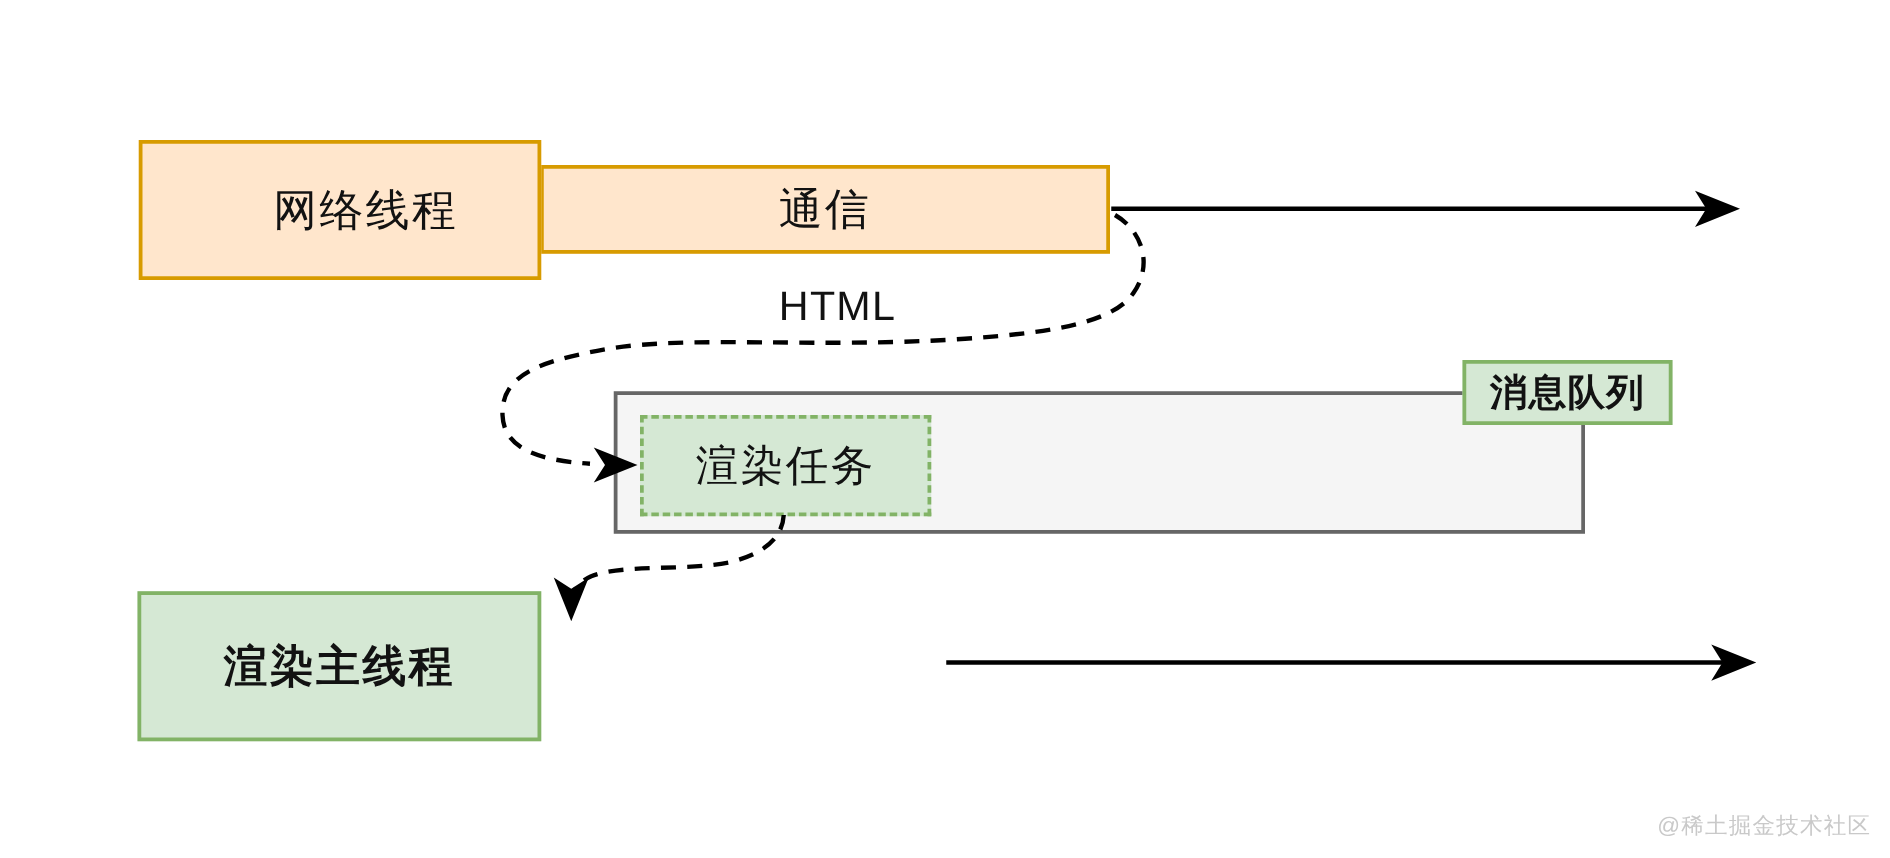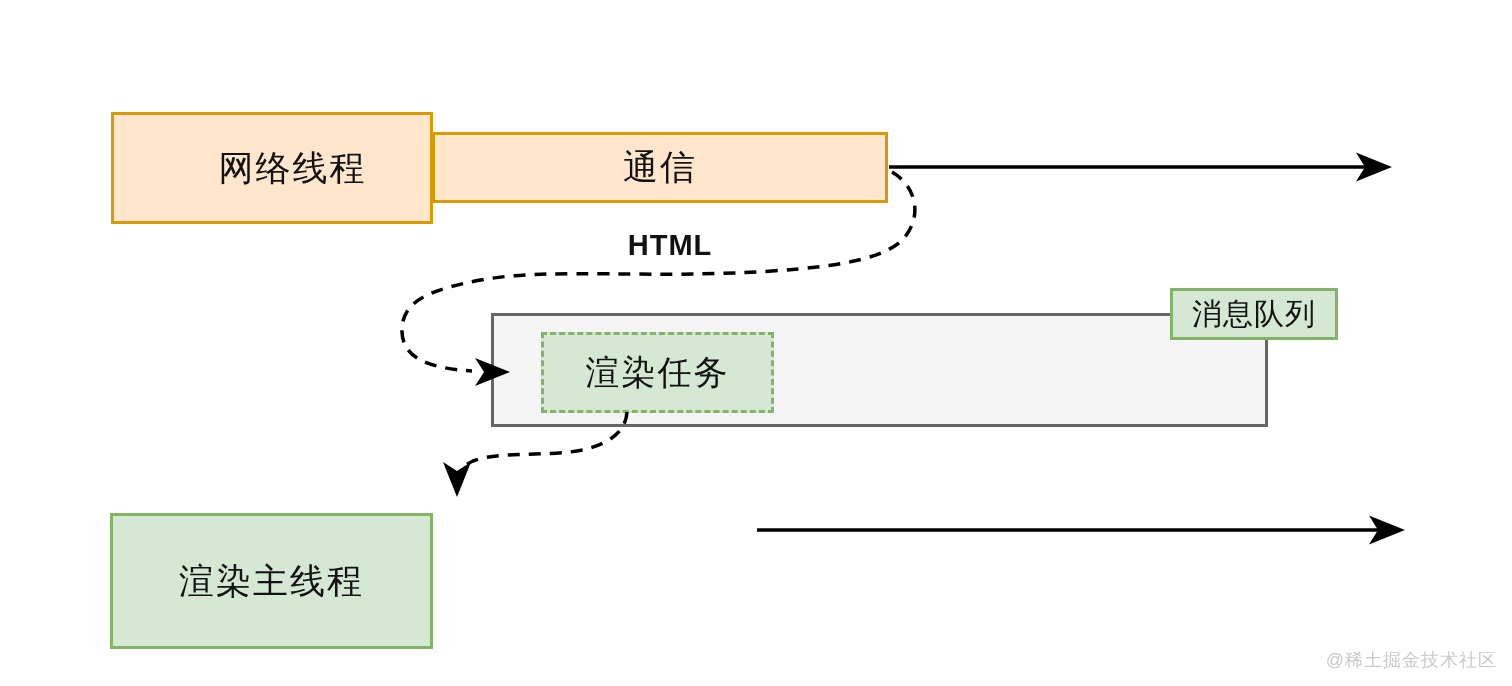--- a/index.html
+++ b/index.html
@@ -28,46 +28,47 @@
   }
   
   .node.orange-solid {
     background: var(--orange_fill, #ffe6cc);
     border: 3px solid var(--orange_border, #d79b00);
   }
   
   .node.green-solid {
     background: var(--green_fill, #d5e8d4);
     border: 3px solid var(--green_border, #82b366);
+    font-weight: bold;
   }
   .node.green-dashed {
     background: var(--green_fill, #d5e8d4);
     border: 3px dashed var(--green_border, #82b366);
   }
   
   .queue-container {
     position: absolute;
     box-sizing: border-box;
     background: var(--queue_fill, #f5f5f5);
     border: 3px solid var(--queue_border, #666666);
   }
 
   #network-thread   { left:111px; top:112px; width:322px; height:112px; font-size:35px; z-index:3;padding-left:41px; }
   #communication    { left:432px; top:132px; width:456px; height:71px;  font-size:35px; z-index:2; }
   #message-queue-container { left:491px; top:313px; width:777px; height:114px; z-index:1; }
-  #render-task      { left:512px; top:332px; width:233px; height:81px;  font-size:34px; z-index:2;margin-left:29px; }
+  #render-task      { left:512px; top:332px; width:233px; height:81px;  font-size:34px; z-index:2; }
   #message-queue-label { left:1170px; top:288px; width:168px; height:52px; font-size:30px; z-index:4; letter-spacing:1px; }
-  #render-main-thread { left:110px; top:473px; width:323px; height:136px; font-size:35px; z-index:3;margin-top:40px; }
+  #render-main-thread { left:110px; top:473px; width:323px; height:120px; font-size:35px; z-index:3; }
   #render           { left:433px; top:493px; width:322px; height:72px;  font-size:35px; z-index:2; }
 
   #html-label {
     position: absolute;
     left: 598px; top: 224px; width: 144px; height: 42px;
     display: flex; align-items: center; justify-content: center;
-    font-size: 29px; font-weight: 700; color: #121212;
+    font-size: 33px; font-weight: 400; color: #121212;
     letter-spacing: 1px;
     z-index: 4;
   }
   .arrows {
     position: absolute;
     left: 0; top: 0;
     width: 1512px; height: 686px;
     z-index: 5;
     pointer-events: none;
   }

